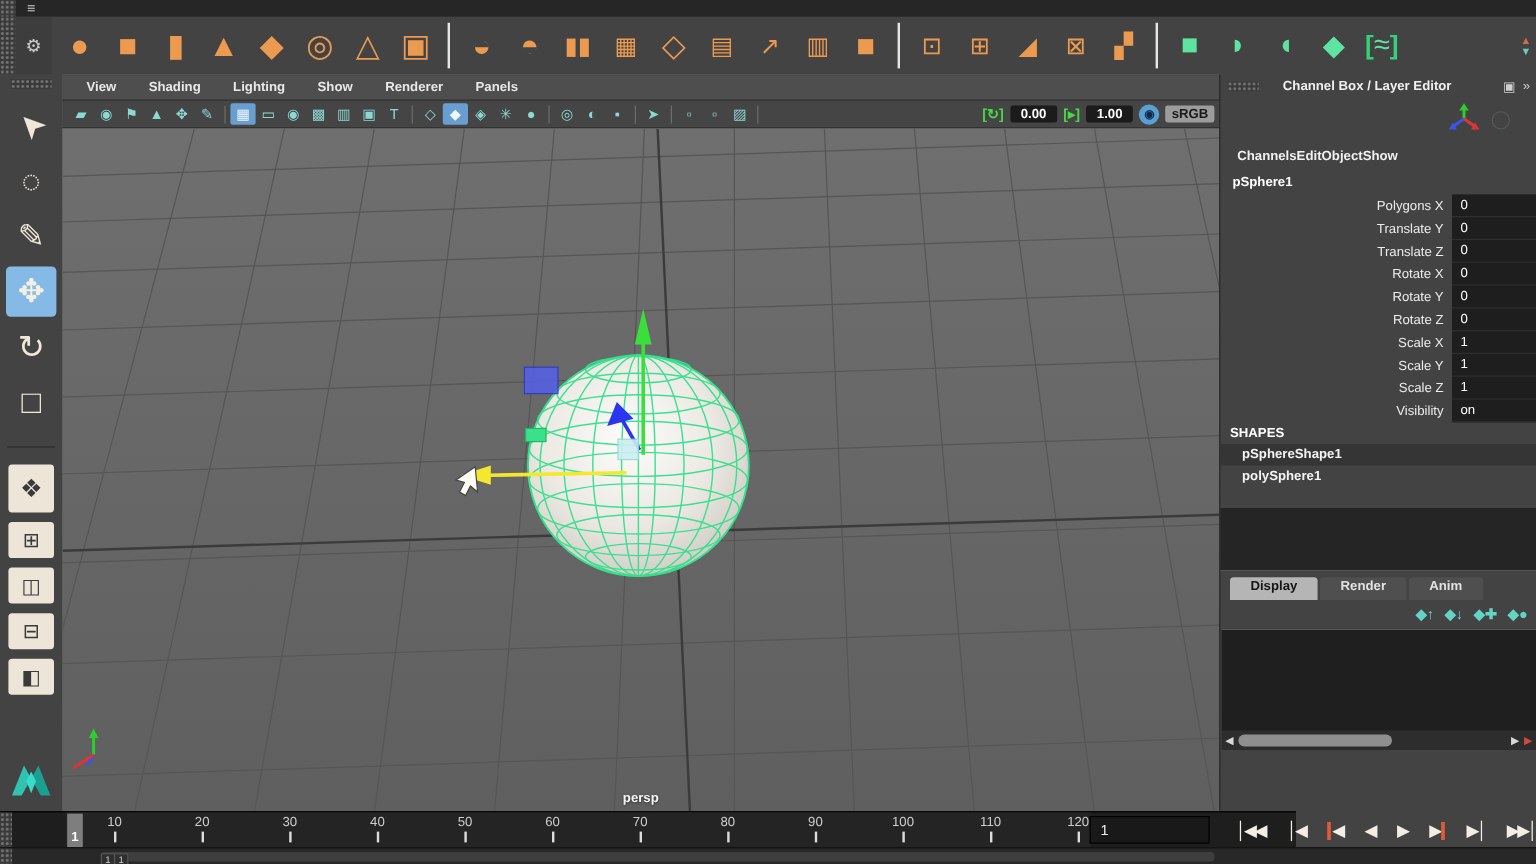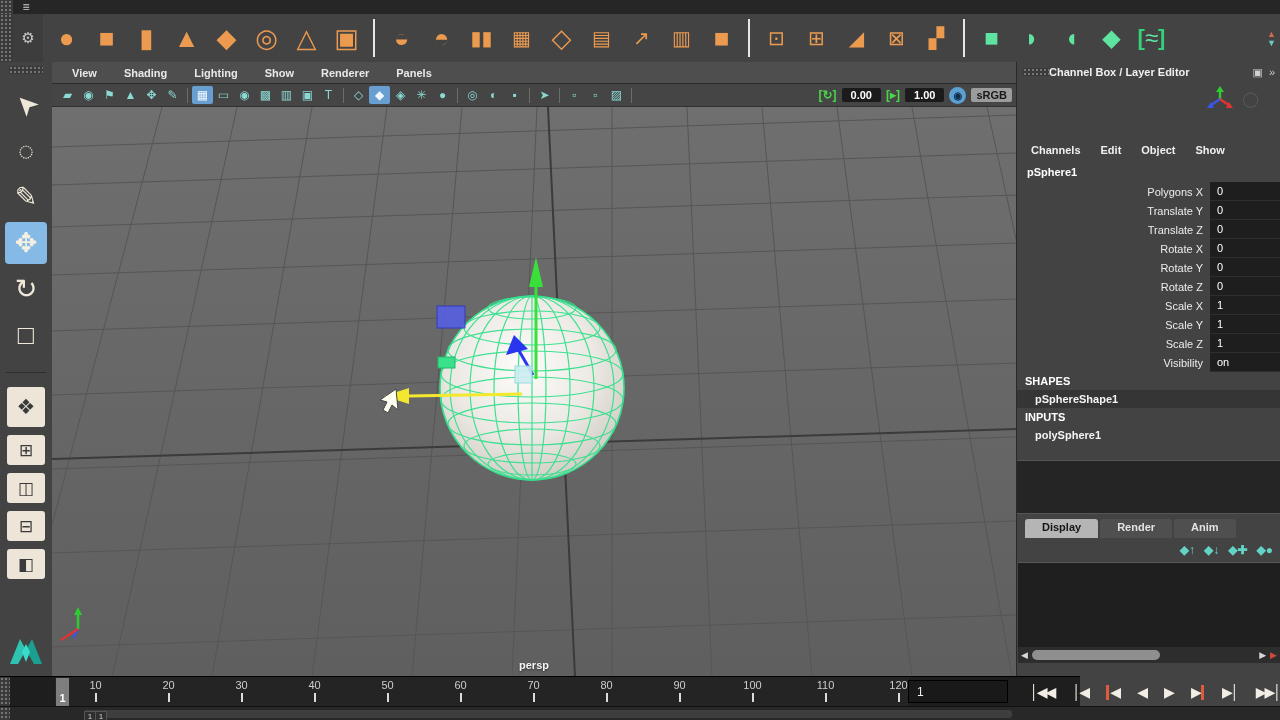--- a/index.html
+++ b/index.html
@@ -51,28 +51,28 @@
   .vp-fields{margin-left:auto;display:flex;align-items:center;gap:5px;padding-right:4px;}
   .brkt{color:#49d649;font-weight:bold;font-size:12px;}
   .vp-num{background:#1b1b1b;color:#fff;font-size:11px;font-weight:bold;padding:1px 9px;border-radius:2px;}
   .cm-toggle{width:17px;height:17px;border-radius:50%;background:#5b9fd3;color:#0d2c4a;font-size:10px;display:flex;align-items:center;justify-content:center;font-weight:bold;}
   .srgb{background:#9c9c9c;color:#191919;font-size:11px;font-weight:bold;padding:1px 5px;border-radius:2px;}
   .vp-canvas{position:relative;width:964px;height:570px;background:linear-gradient(#6f6f6f,#5f5f5f);overflow:hidden;}
   .persp-label{position:absolute;bottom:6px;left:50%;transform:translateX(-50%);color:#f4f4f4;font-size:11px;font-weight:bold;text-shadow:0 1px 2px rgba(0,0,0,.5);}
 
   
   .cbox{position:absolute;left:1016px;top:62px;width:264px;height:614px;background:#434343;border-left:1px solid #2a2a2a;font-size:11px;}
-  .cb-title{height:20px;display:flex;align-items:center;gap:0;padding:0 6px;text-align:right;}
+  .cb-title{height:20px;display:flex;align-items:center;gap:20px;padding:0 6px;text-align:right;}
   .cb-title .grip-h{width:26px;height:8px;}
   .cb-title-text{font-weight:bold;color:#f0f0f0;white-space:nowrap;}
   .cb-winicons{margin-left:auto;display:flex;gap:6px;color:#cfcfcf;font-size:11px;}
   .cb-tripod-zone{height:36px;position:relative;}
   .cb-tripod{position:absolute;right:46px;top:2px;}
   .ghost-circle{position:absolute;right:22px;top:8px;color:#575757;font-size:15px;}
-  .cb-menus{height:24px;display:flex;gap:20px;align-items:center;padding-left:14px;font-weight:bold;color:#f0f0f0;margin-top:20px;}
+  .cb-menus{height:24px;display:flex;align-items:center;padding-left:14px;font-weight:bold;color:#f0f0f0;}
   .cb-object{height:20px;display:flex;align-items:center;padding-left:10px;font-weight:bold;color:#fff;}
   .attr-row{display:flex;height:19px;align-items:stretch;}
   .attr-label{flex:1;text-align:right;padding-right:7px;color:#ececec;display:flex;align-items:center;justify-content:flex-end;}
   .attr-value{width:64px;background:#1e1e1e;color:#fff;padding-left:7px;display:flex;align-items:center;border-bottom:1px solid #2e2e2e;}
   .cb-header{height:18px;display:flex;align-items:center;padding-left:8px;font-weight:bold;color:#fff;}
   .cb-noderow{height:18px;display:flex;align-items:center;padding-left:18px;font-weight:bold;color:#f4f4f4;}
   .cb-noderow.dark{background:#353535;}
   .cb-blackbox{height:52px;background:#252525;margin-top:16px;border-top:1px solid #555;border-bottom:1px solid #555;}
 
   .le-tabs{display:flex;gap:2px;padding:5px 0 0 8px;height:19px;}
@@ -396,21 +396,20 @@
     <div class="attr-label">Scale Z</div>
     <div class="attr-value">1</div>
   </div>
         <div class="attr-row">
     <div class="attr-label">Visibility</div>
     <div class="attr-value">on</div>
   </div>
       </div>
     <div class="cb-header">SHAPES</div>
     <div class="cb-noderow dark">pSphereShape1</div>
-    <div class="cb-header">INPUTS</div>
     <div class="cb-noderow">polySphere1</div>
     <div class="cb-blackbox"></div>
 
     <div class="le-tabs">
         <div class="le-tab active">Display</div>
         <div class="le-tab">Render</div>
         <div class="le-tab">Anim</div>
       </div>
     <div class="le-iconrow">
         <div>◆↑</div>

